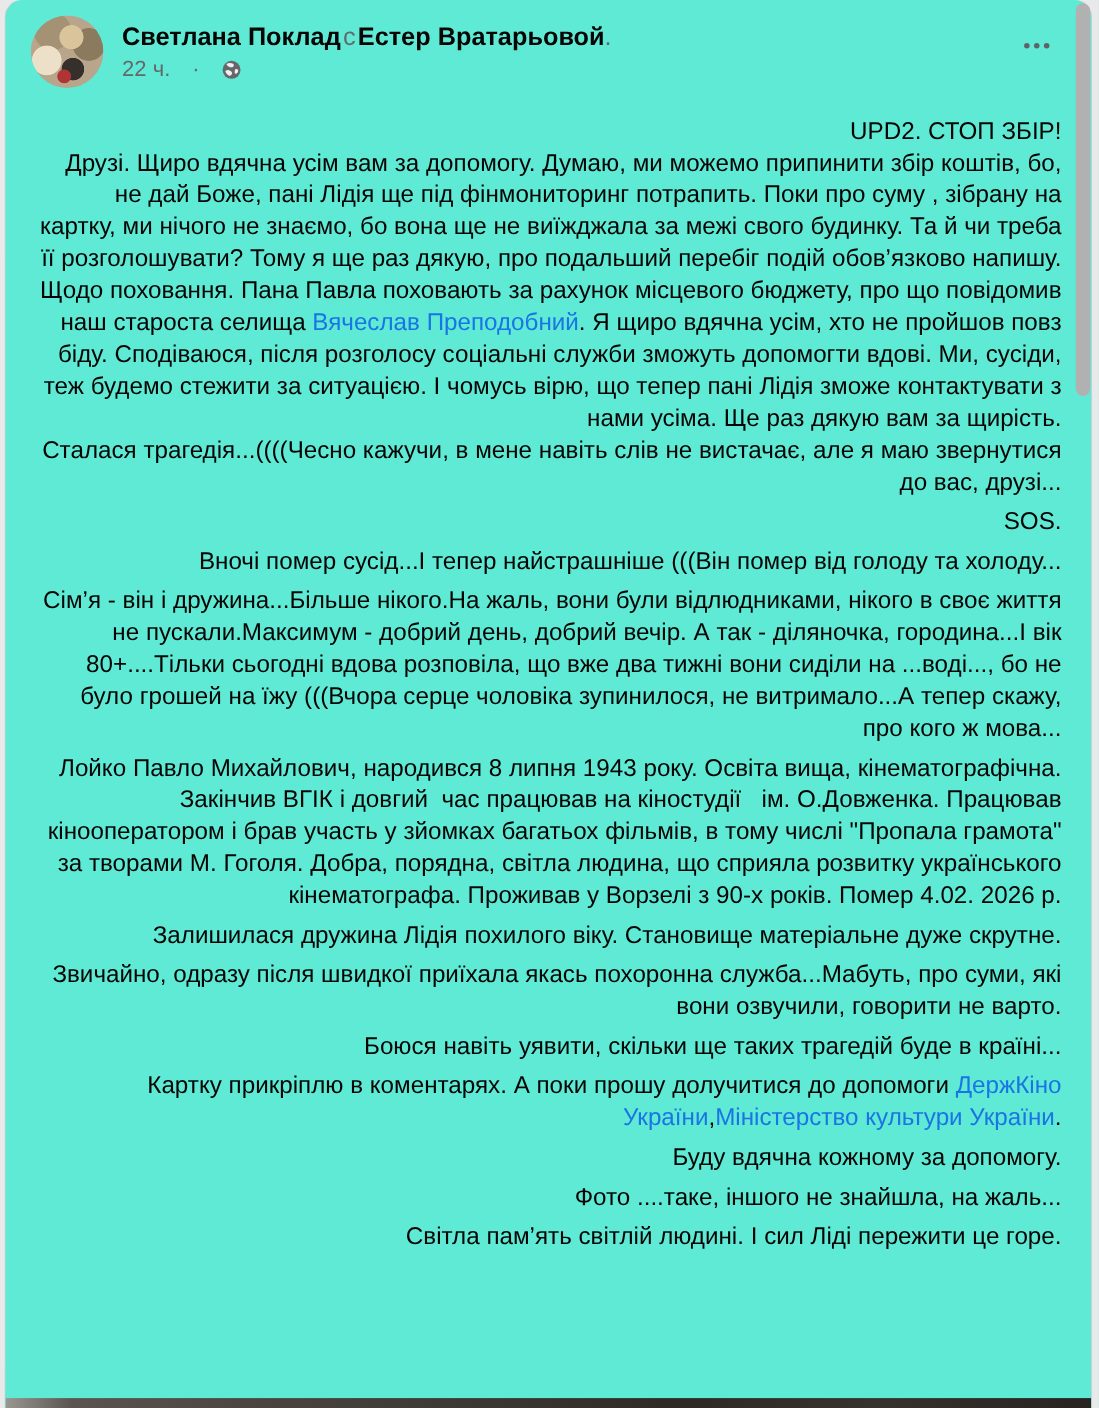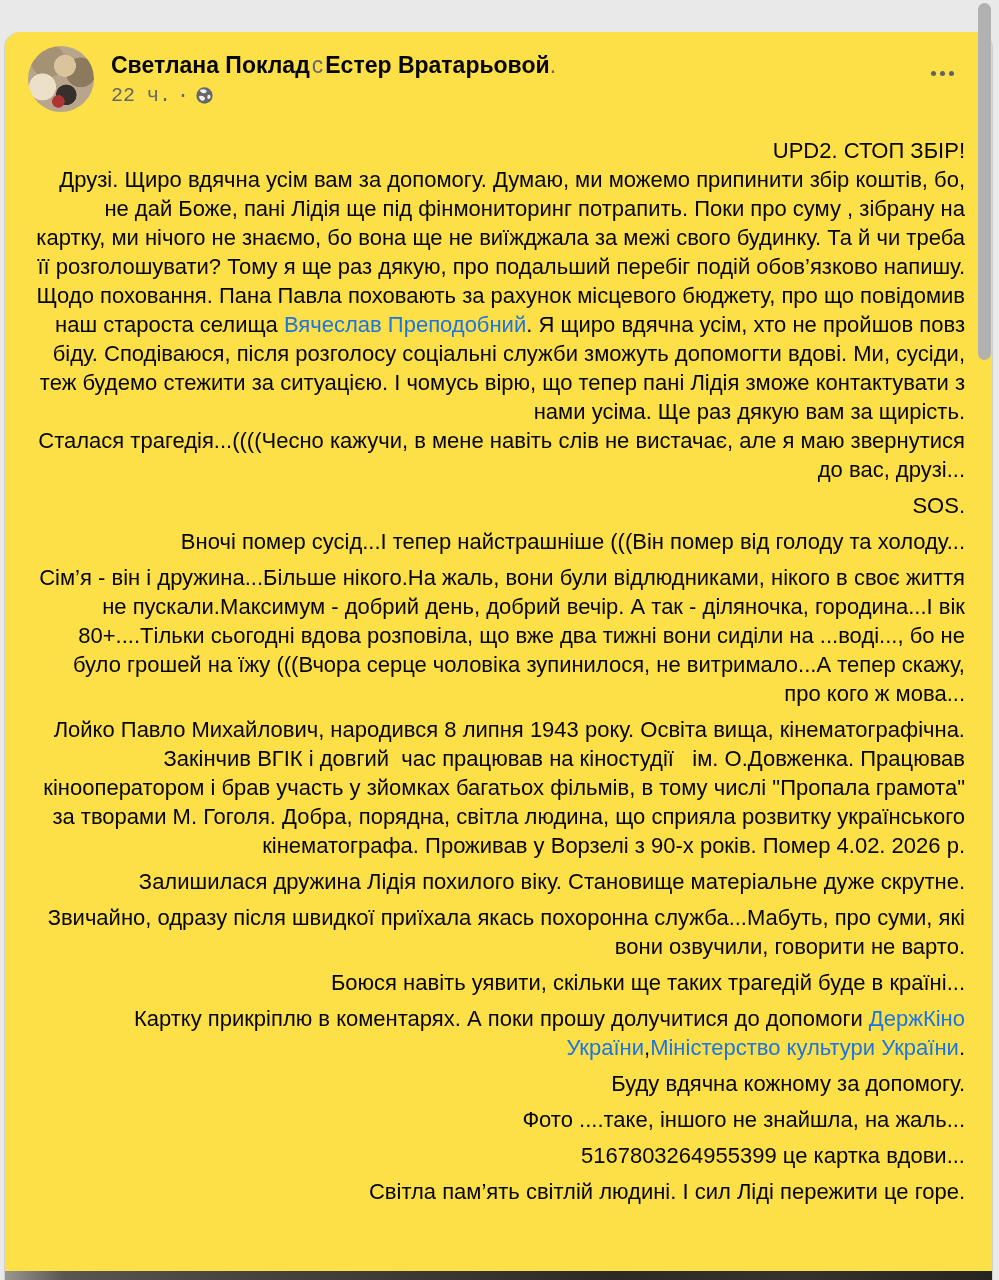--- a/index.html
+++ b/index.html
@@ -6,26 +6,25 @@
   body {
     width: 999px; height: 1280px;
     background: #e9e9e9;
     font-family: "Liberation Sans", "DejaVu Sans", sans-serif;
     overflow: hidden;
     position: relative;
   }
   .card {
     position: absolute;
     left: 4px; right: 6px; top: 0; bottom: 0;
-    background: #fde047;
+    background: #5eead4;
     border-left: 1px solid #cfcfcf;
     border-right: 1px solid #cfcfcf;
     border-radius: 16px 16px 0 0;
     overflow: hidden;
-    margin-top: 32px;
   }
   
   .post-header { position: relative; padding: 14px 27px 0 27px; height: 78px; }
   .avatar {
     position: absolute; left: 23px; top: 14px;
     width: 66px; height: 66px; border-radius: 50%;
     cursor: pointer;
     background:
       radial-gradient(circle at 46% 84%, #b03434 0 9%, transparent 10%),
       radial-gradient(circle at 58% 74%, #35302c 0 16%, transparent 17%),
@@ -35,21 +34,21 @@
       radial-gradient(circle at 30% 22%, #a59274 0 24%, transparent 25%),
       #b9a58c;
   }
   .header-main { margin-left: 79px; padding-top: 6px; }
   .title-line { font-size: 23px; line-height: 27px; color: #050505; }
   .title-line .name { font-weight: bold; cursor: pointer; }
   .title-line .connector { color: #65676b; font-weight: normal; padding: 0 2px; }
   .title-line .suffix { color: #65676b; }
   .meta-line {
     margin-top: 5px; font-size: 20px; color: #65676b;
-    display: flex; align-items: center; gap: 6px; font-family: Liberation Mono, monospace;
+    display: flex; align-items: center; gap: 20px;
   }
   .globe { width: 19px; height: 19px; display: inline-block; }
   .menu-button {
     position: absolute; right: 28px; top: 24px;
     width: 44px; height: 34px;
     display: flex; align-items: center; justify-content: center; gap: 4px;
     cursor: pointer; border-radius: 8px;
   }
   .menu-button .dot { width: 5px; height: 5px; border-radius: 50%; background: #5f6266; }
   
@@ -113,20 +112,19 @@
       <p class="para"><span>SOS.</span></p>
       <p class="para"><span>Вночі помер сусід...І тепер найстрашніше (((Він помер від голоду та холоду...</span></p>
       <p class="para"><span>Сім’я - він і дружина...Більше нікого.На жаль, вони були відлюдниками, нікого в своє життя не пускали.Максимум - добрий день, добрий вечір. А так - діляночка, городина...І вік 80+....Тільки сьогодні вдова розповіла, що вже два тижні вони сиділи на ...воді..., бо не було грошей на їжу (((Вчора серце чоловіка зупинилося, не витримало...А тепер скажу, про кого ж мова...</span></p>
       <p class="para"><span>Лойко Павло Михайлович, народився 8 липня 1943 року. Освіта вища, кінематографічна. Закінчив ВГІК і довгий  час працював на кіностудії   ім. О.Довженка. Працював кінооператором і брав участь у зйомках багатьох фільмів, в тому числі "Пропала грамота" за творами М. Гоголя. Добра, порядна, світла людина, що сприяла розвитку українського кінематографа. Проживав у Ворзелі з 90-х років. Помер 4.02. 2026 р.</span></p>
       <p class="para"><span>Залишилася дружина Лідія похилого віку. Становище матеріальне дуже скрутне.</span></p>
       <p class="para"><span>Звичайно, одразу після швидкої приїхала якась похоронна служба...Мабуть, про суми, які вони озвучили, говорити не варто.</span></p>
       <p class="para"><span>Боюся навіть уявити, скільки ще таких трагедій буде в країні...</span></p>
       <p class="para"><span>Картку прикріплю в коментарях. А поки прошу долучитися до допомоги </span><a class="post-link" href="#">ДержКіно України</a><span>,</span><a class="post-link" href="#">Міністерство культури України</a><span>.</span></p>
       <p class="para"><span>Буду вдячна кожному за допомогу.</span></p>
       <p class="para"><span>Фото ....таке, іншого не знайшла, на жаль...</span></p>
-      <p class="para"><span>5167803264955399 це картка вдови...</span></p>
       <p class="para"><span>Світла пам’ять світлій людині. І сил Ліді пережити це горе.</span></p>
     </div>
 
   <div class="photo-edge"></div>
 </div>
 
 <div class="scrollbar-thumb"></div>
 
 </body></html>

